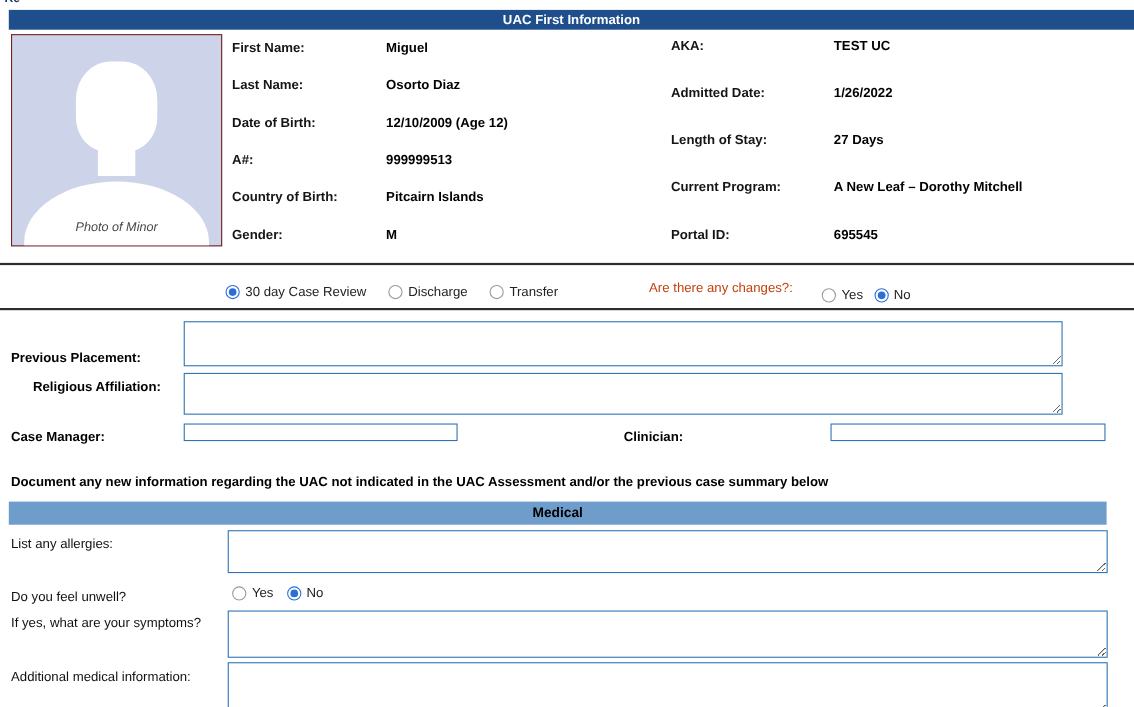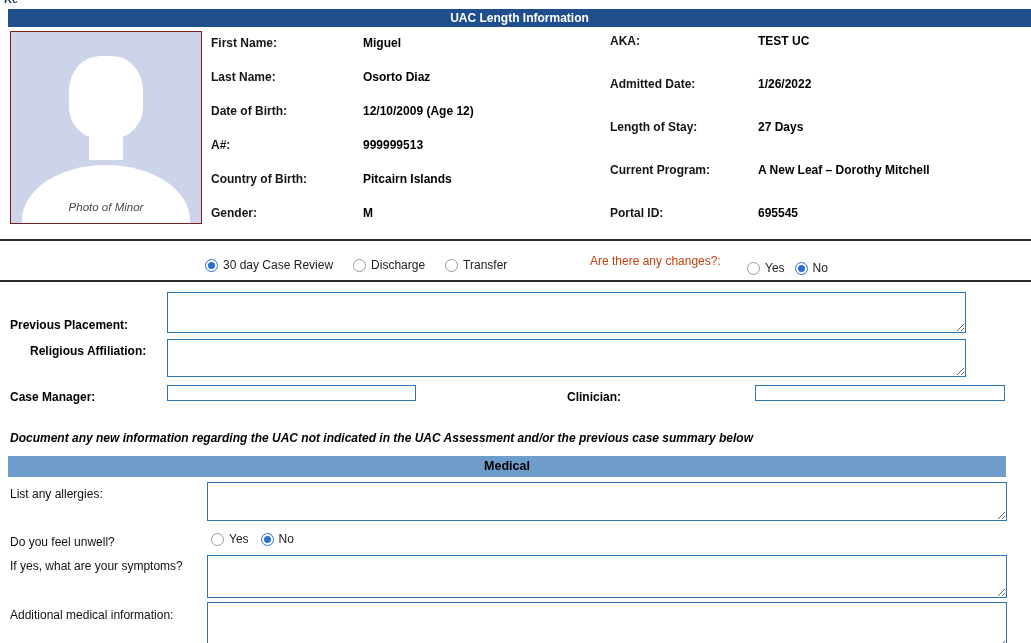--- a/index.html
+++ b/index.html
@@ -23,21 +23,21 @@
     width:168px; height:110px; background:#fff; border-radius:50% 50% 0 0; }
   .photo-caption { position:absolute; left:0; right:0; bottom:10px; text-align:center;
     font-style:italic; font-size:11.5px; color:#4a4a4a; z-index:2; }
 
   
   .info-col { position:absolute; display:flex; flex-direction:column; justify-content:space-between; }
   .left-col  { left:211px; top:33px; width:395px; height:190px; padding:3px 0; }
   .right-col { left:610px; top:31px; width:415px; height:192px; padding:3px 0; }
   .info-row { display:flex; align-items:baseline; }
   .lbl { font-weight:bold; color:#151515; flex:none; }
-  .left-col .lbl { width:152px; }
+  .left-col .lbl { width:140px; }
   .right-col .lbl { width:148px; }
   .val { font-weight:bold; color:#000; }
 
   .hr { position:absolute; left:0; width:1031px; height:2px; background:#2d2d2d; }
   .hr1 { top:239px; }
   .hr2 { top:280px; }
 
   
   .radio { width:13px; height:13px; border:1px solid #9a9a9a; border-radius:50%; background:#fff;
     display:inline-block; position:relative; flex:none; }
@@ -51,35 +51,35 @@
   .changes-group { position:absolute; left:747px; top:261px; display:flex; align-items:center; gap:10px; }
 
   
   .flabel { position:absolute; font-weight:bold; color:#000; }
   .mlabel { position:absolute; color:#111; }
   .ta { position:absolute; border:1px solid #2e75b6; background:#fff; font-family:inherit;
     font-size:12px; padding:2px 4px; resize:both; outline:none; }
   .ti { position:absolute; border:1px solid #2e75b6; background:#fff; font-family:inherit;
     font-size:12px; padding:0 3px; height:16px; outline:none; }
 
-  .doc-note { position:absolute; left:10px; top:431px; font-weight:bold; color:#000;font-style:italic; }
+  .doc-note { position:absolute; left:10px; top:431px; font-weight:bold; color:#000; }
 
   .medical-bar { position:absolute; left:8px; top:456px; width:998px; height:21px; background:#6e9ccb;
     color:#000000; font-weight:bold; font-size:12.5px; text-align:center; line-height:21px; }
 
   .unwell-group { position:absolute; left:211px; top:532px; display:flex; align-items:center; gap:12px; }
 </style>
 </head>
 <body>
 
 <div class="page">
 
   <div class="clip-text">Re</div>
 
-  <div class="header-bar">UAC Length Information</div>
+  <div class="header-bar">UAC First Information</div>
 
   <div class="photo-box">
     <div class="sil-head"></div>
     <div class="sil-neck"></div>
     <div class="sil-shoulders"></div>
     <div class="photo-caption">Photo of Minor</div>
   </div>
 
   <div class="info-col left-col">
     <div class="info-row">

